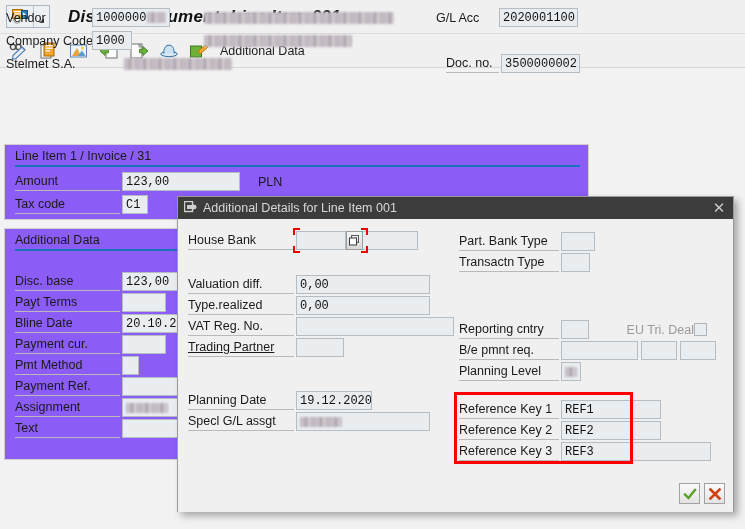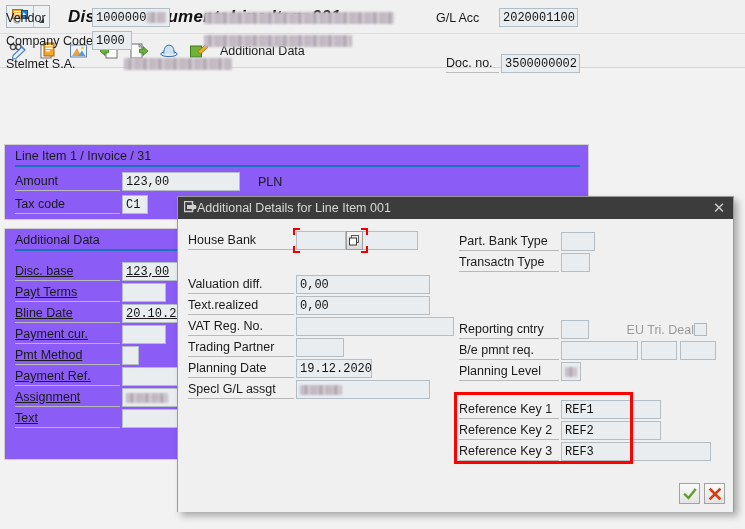--- a/index.html
+++ b/index.html
@@ -93,21 +93,21 @@
     position: absolute; left: 177px; top: 196px; width: 557px; height: 316px;
     background: #f0f0f0;
     border: 1px solid #9a9a9a;
     box-shadow: 4px 4px 7px rgba(0,0,0,.30);
   }
   .dlgtitle {
     height: 22px; background: #3c3c3c;
     display: flex; align-items: center; padding: 0 6px;
     color: #d8d8d8; font-size: 12.5px;
   }
-  .dlgtitle .dtxt { flex: 1; }
+  .dlgtitle .dtxt { margin-left: 6px; flex: 1; }
   .dlgtitle .dclose { font-size: 15px; color:#c9c9c9; width:16px; text-align:center; cursor:default; }
   .dlgbody { position: relative; height: 293px; background: #f0f0f0; }
 
   
   .redbox {
     position: absolute; border: 3px solid #fe0000; background: transparent;
     pointer-events: none;
   }
   
   .focusmark { position:absolute; pointer-events:none; }
@@ -264,21 +264,21 @@
     <div class="fldrow" style="left:10px; top:50px;">
       <div class="flabel" style="width:105px;">Tax code</div>
       <div class="inp" style="width:26px; margin-left:2px;">
         <span>C1</span>
       </div>
     </div>
   </div>
 
   <div class="panel" style="left:4px; top:228px; width:585px; height:232px;">
     <div class="sechdr" style="position:absolute; left:10px; top:4px; width:565px;">Additional Data</div>
-    <div id="addl-rows" style="position:absolute; left:10px; top:32px;text-decoration:underline;">
+    <div id="addl-rows" style="position:absolute; left:10px; top:42px;">
         <div class="fldrow" style="position: relative; height: 21px;">
           <div class="flabel" style="width: 105px;">Disc. base</div>
           <div class="inp" style="width: 118px; margin-left: 2px;">
             <span>123,00</span>
           </div>
         </div>
         <div class="fldrow" style="position: relative; height: 21px;">
           <div class="flabel" style="width: 105px;">Payt Terms</div>
           <div class="inp" style="width: 44px; margin-left: 2px;">
             <span></span>
@@ -364,38 +364,38 @@
       </div>
 
       <div id="dlg-left" style="position:absolute; left:10px; top:55px;">
           <div class="fldrow" style="position: relative; height: 21px;">
             <div class="flabel" style="width: 106px;">Valuation diff.</div>
             <div class="inp" style="width: 134px; margin-left: 2px;">
               <span>0,00</span>
             </div>
           </div>
           <div class="fldrow" style="position: relative; height: 21px;">
-            <div class="flabel" style="width: 106px;">Text.realized</div>
+            <div class="flabel" style="width: 106px;">Type.realized</div>
             <div class="inp" style="width: 134px; margin-left: 2px;">
               <span>0,00</span>
             </div>
           </div>
           <div class="fldrow" style="position: relative; height: 21px;">
             <div class="flabel" style="width: 106px;">VAT Reg. No.</div>
             <div class="inp" style="width: 158px; margin-left: 2px;">
               <span></span>
             </div>
           </div>
-          <div class="fldrow" style="position: relative; height: 21px;">
+          <div class="fldrow" style="position: relative; height: 21px; text-decoration: underline;">
             <div class="flabel" style="width: 106px;">Trading Partner</div>
             <div class="inp" style="width: 48px; margin-left: 2px;">
               <span></span>
             </div>
           </div>
-          <div class="fldrow" style="position: relative; height: 21px;">
+          <div class="fldrow" style="position: relative; height: 21px; margin-top: 32px;">
             <div class="flabel" style="width: 106px;">Planning Date</div>
             <div class="inp" style="width: 76px; margin-left: 2px;">
               <span>19.12.2020</span>
             </div>
           </div>
           <div class="fldrow" style="position: relative; height: 21px;">
             <div class="flabel" style="width: 106px;">Specl G/L assgt</div>
             <div class="inp" style="width: 134px; margin-left: 2px;">
               <span class="redact" style="width: 42px; height: 10px;"></span>
             </div>

